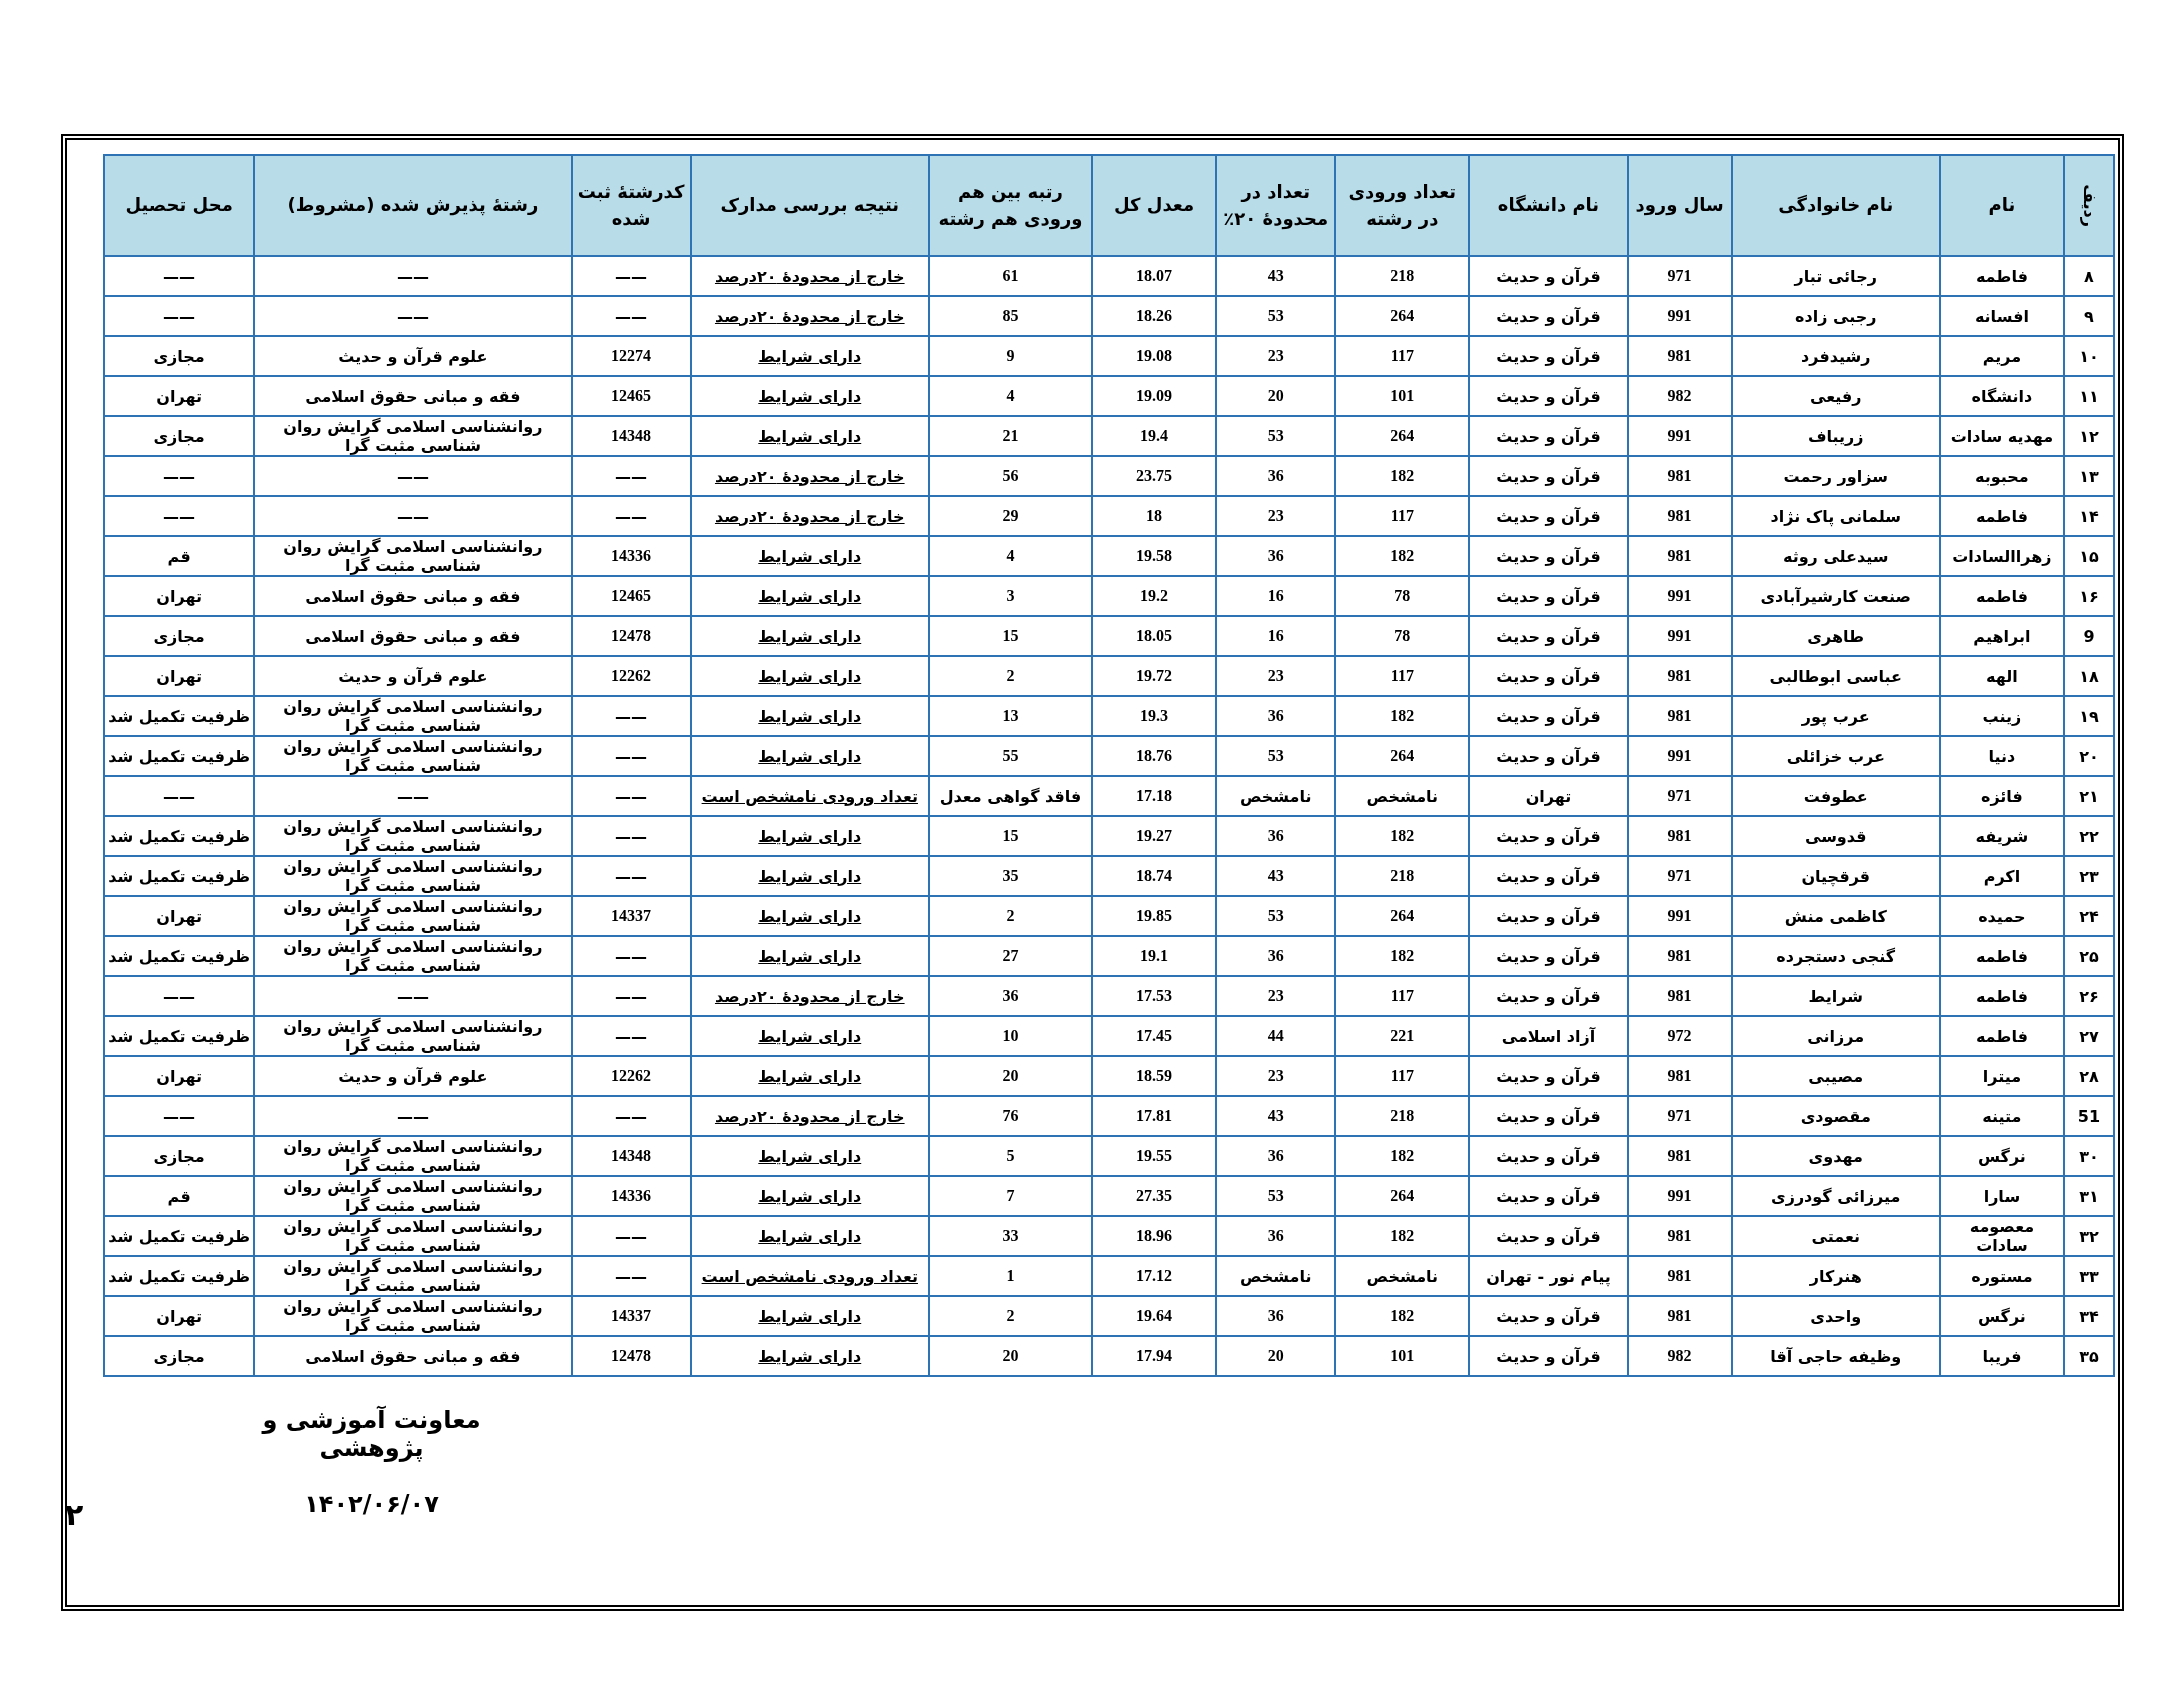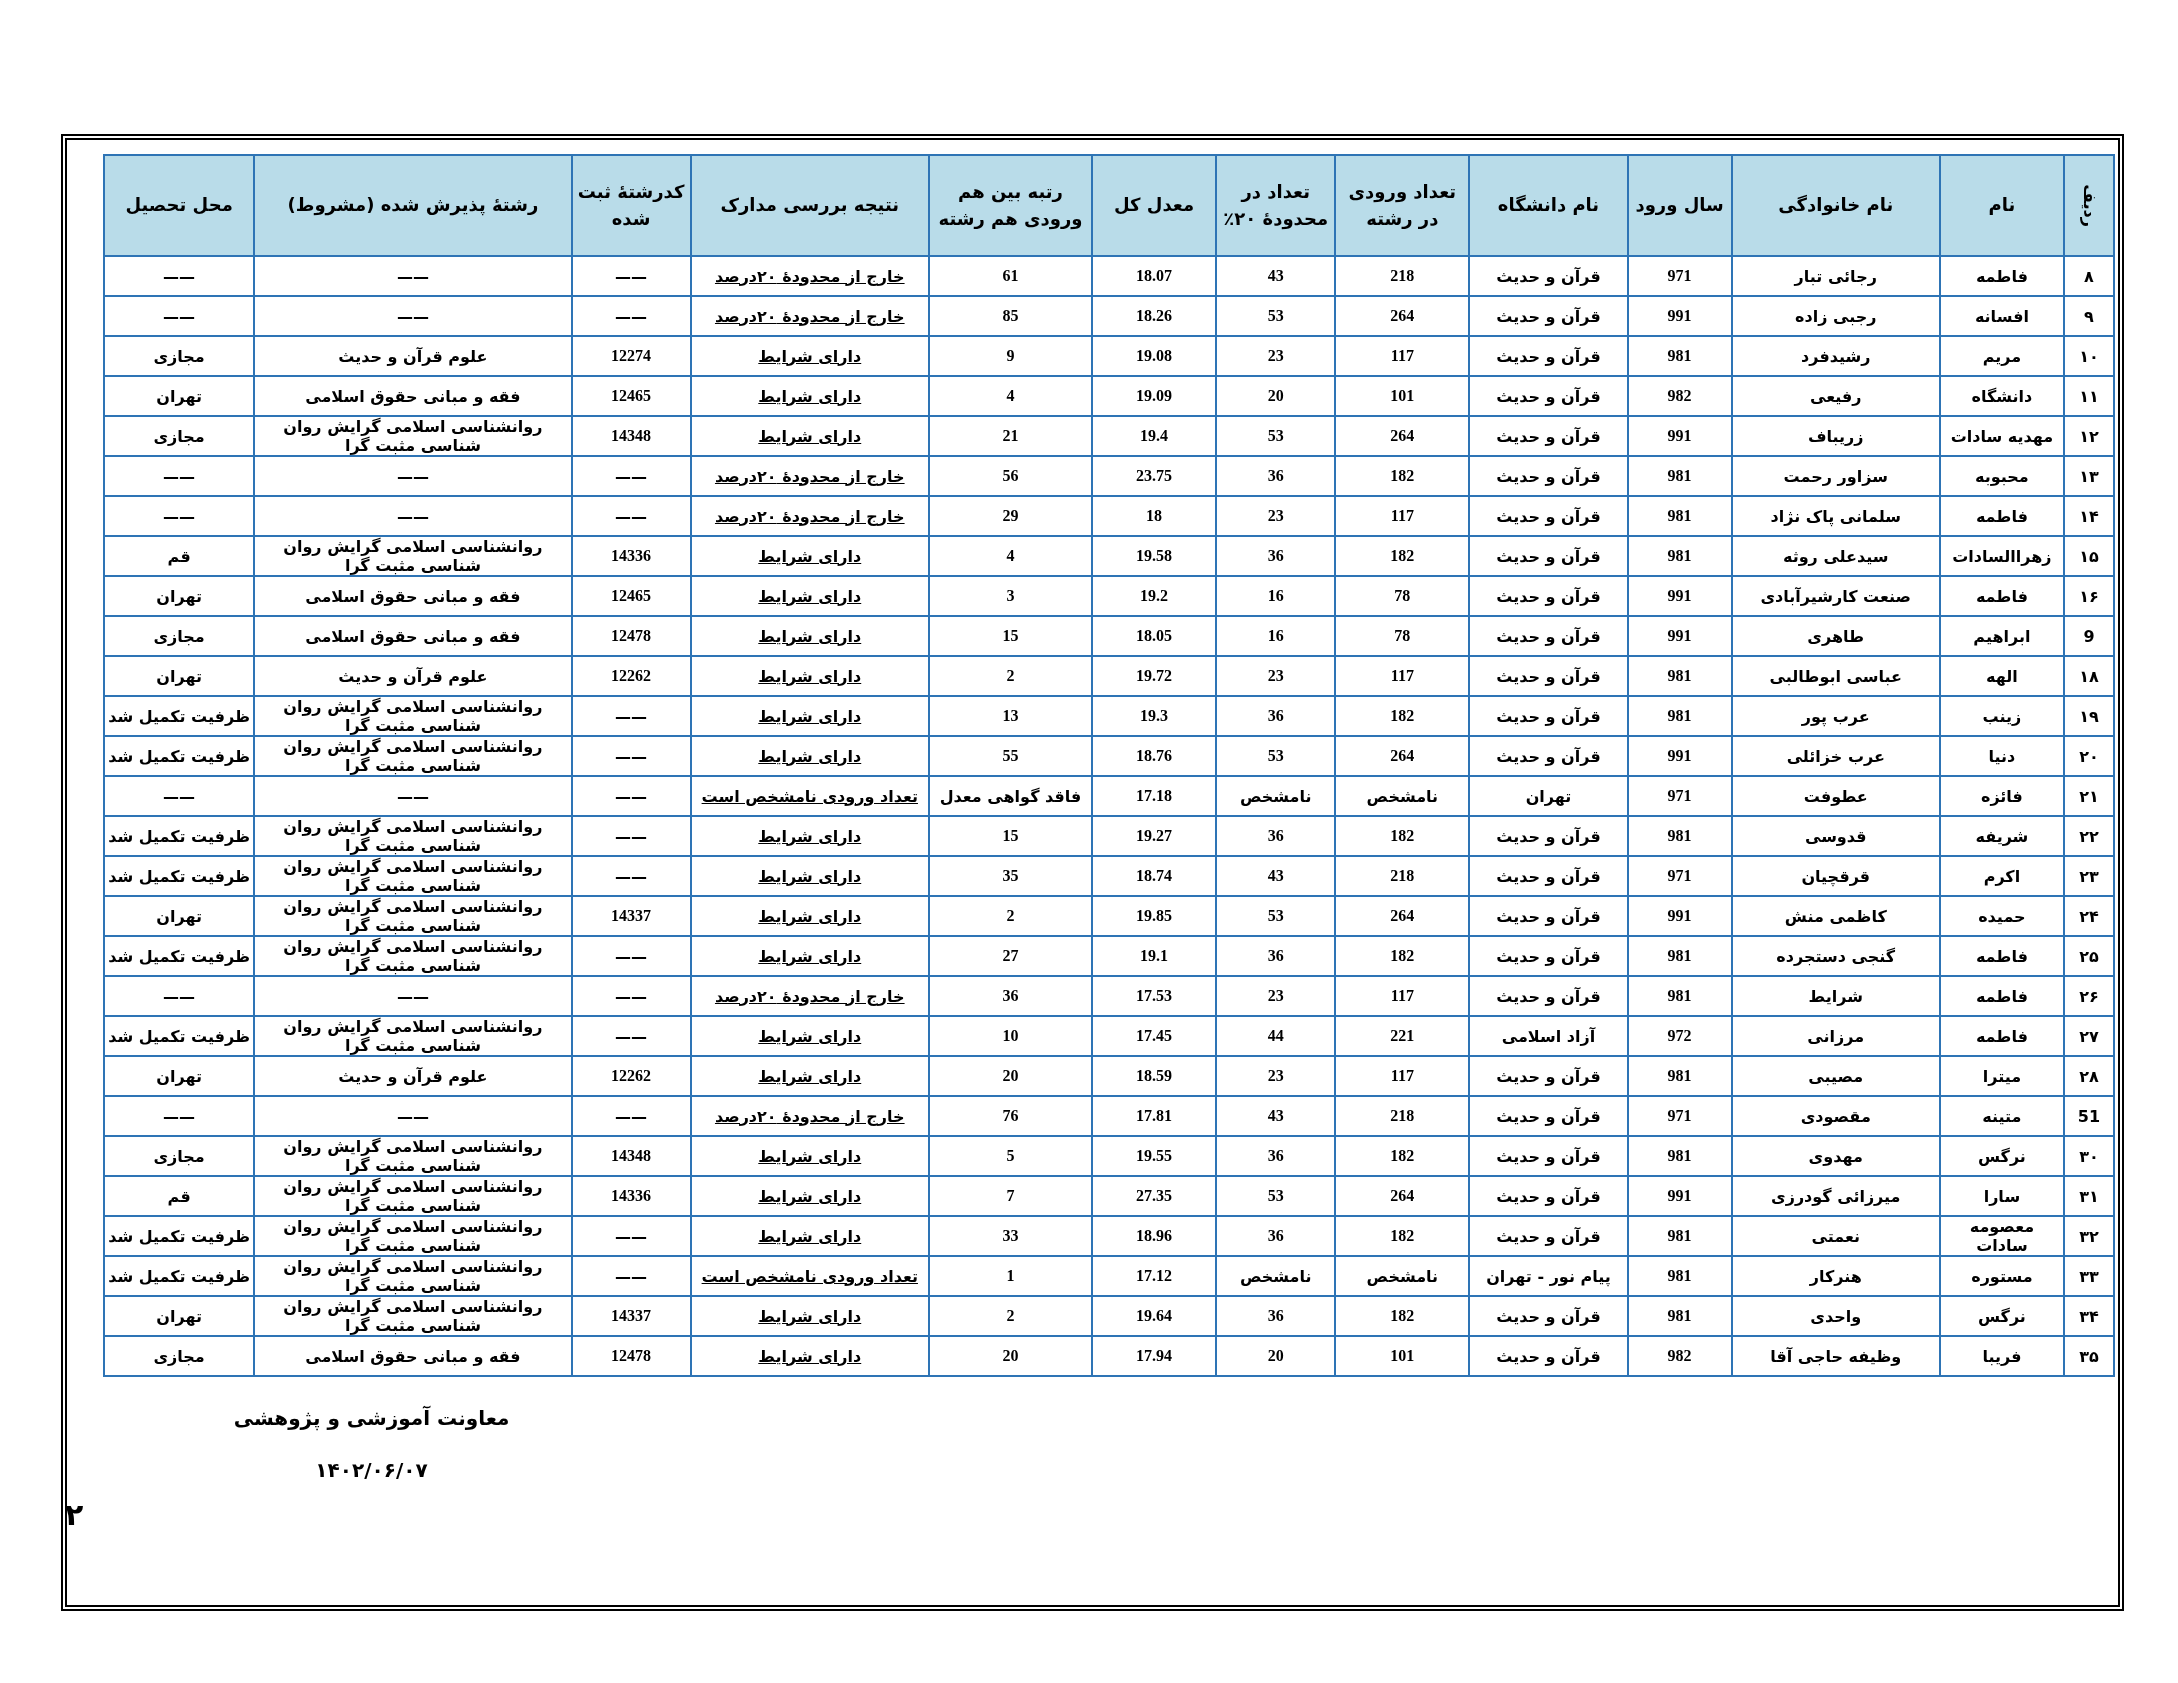--- a/index.html
+++ b/index.html
@@ -16,21 +16,21 @@
   td.num{font-family:"Liberation Serif",serif;font-weight:normal;font-size:20px;}
   td.q{background:#92d050;}
   td.col-row_no{font-size:14px;}
   col.c-row_no{width:50px;}  col.c-first_name{width:124px;} col.c-last_name{width:208px;}
   col.c-entry_year{width:104px;} col.c-university{width:158px;} col.c-field_entrants{width:134px;}
   col.c-count_in_20{width:119px;} col.c-gpa{width:124px;} col.c-rank{width:163px;}
   col.c-review_result{width:238px;} col.c-field_code{width:119px;} col.c-accepted_field{width:317px;}
   col.c-study_location{width:150px;}
   .vertical{display:inline-block;transform:rotate(90deg);white-space:nowrap;font-size:16px;}
   .footer-block{position:absolute;left:223px;top:1406px;width:297px;text-align:center;
-        font-size:20px;font-weight:bold;color:#000;}
+        font-size:24px;font-weight:bold;color:#000;}
   .footer-block div{margin-bottom:28px;}
   .page-number{position:absolute;left:65px;top:1497px;font-size:30px;font-weight:bold;color:#000;}
   td.col-review_result{font-size:15px;text-decoration:underline;}
   td.col-accepted_field{font-size:15px;}
   td.col-study_location{font-size:14px;}
 </style>
 </head>
 <body>
 
 <div class="page">

